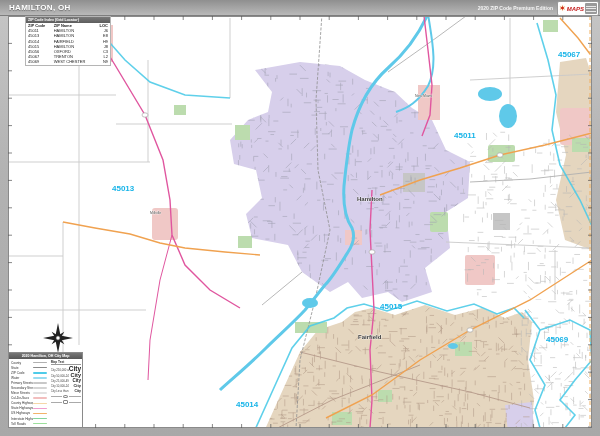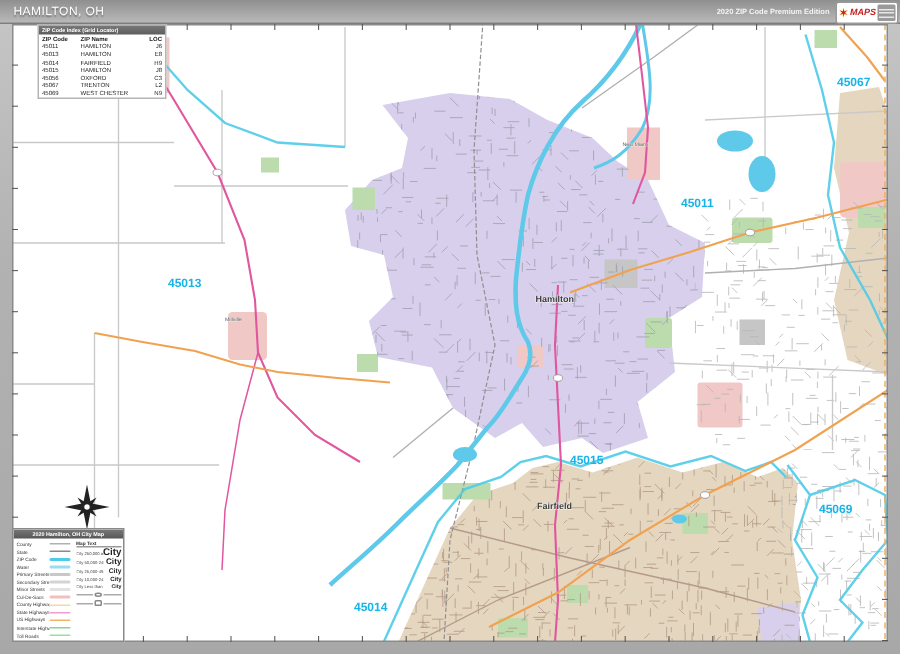--- a/index.html
+++ b/index.html
@@ -8,21 +8,21 @@
     position:relative;width:600px;height:436px;overflow:hidden;
     background:linear-gradient(180deg,#c6c6c6 0%,#b2b2b2 40%,#a8a8a8 100%);
     font-family:"Liberation Sans",sans-serif;
   }
   .titlebar{
     position:absolute;left:0;top:0;width:600px;height:16px;
     background:linear-gradient(180deg,#8f8f8f,#b9b9b9);
     border-bottom:1px solid #7d7d7d;
   }
   .title{
-    position:absolute;left:9px;top:3px;font-size:8px;font-weight:normal;
+    position:absolute;left:9px;top:3px;font-size:8px;font-weight:bold;
     color:#ffffff;letter-spacing:.3px;text-shadow:0 1px 1px rgba(0,0,0,.35);
   }
   .edition{
     position:absolute;right:47px;top:5px;font-size:5px;font-weight:bold;color:#f4f4f4;
   }
   .logo{
     position:absolute;right:1px;top:1px;width:42px;height:15px;background:#ffffff;
     border:1px solid #999;border-radius:2px;display:flex;align-items:center;padding:1px;gap:1px;z-index:50;
   }
   .logo-star{font-size:8px;line-height:8px;color:#cc2222;text-shadow:0 0 1px #f2b705;}

